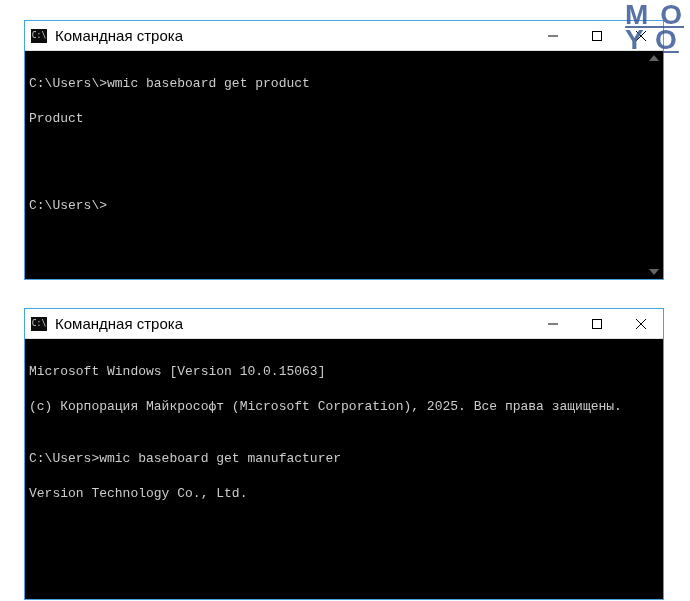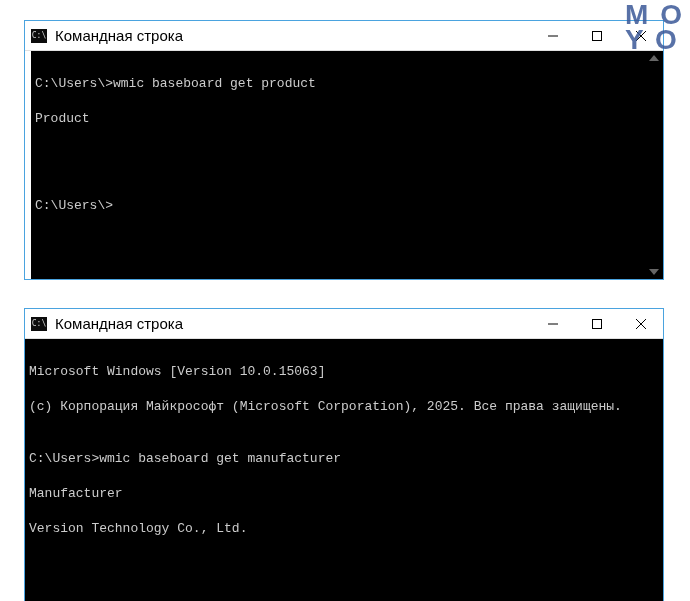--- a/index.html
+++ b/index.html
@@ -15,20 +15,21 @@
       position: absolute;
       top: 2px;
       right: 6px;
       font-family: Arial, sans-serif;
       font-weight: 900;
       font-size: 28px;
       color: #3b5998;
       line-height: 0.9;
       letter-spacing: 2px;
       opacity: 0.85;
+      text-decoration: underline;
     }
     .cmd-window {
       border: 1px solid #4aa3df;
       background: #ffffff;
       margin-bottom: 28px;
       width: 640px;
     }
     .titlebar {
       height: 30px;
       background: #ffffff;
@@ -75,21 +76,21 @@
       background: #000000;
       color: #cccccc;
       padding: 6px 4px 8px 4px;
       font-size: 13px;
       line-height: 1.35;
       white-space: pre;
       font-family: 'Consolas','Courier New', monospace;
       min-height: 200px;
       position: relative;
     }
-    .terminal-body.h1 { min-height: 228px; margin-left: 6px; }
+    .terminal-body.h1 { min-height: 228px; }
     .terminal-body.h2 { min-height: 228px; }
     .scrollbar {
       position: absolute;
       right: 2px;
       top: 4px;
       bottom: 4px;
       width: 14px;
       display: flex;
       flex-direction: column;
       align-items: center;
@@ -173,19 +174,18 @@
             <line x1="10" y1="0" x2="0" y2="10" stroke="#000" stroke-width="1"></line>
           </svg>
       </div>
     </div>
   </div>
   <div class="terminal-body h2">
 <span class="line">Microsoft Windows [Version 10.0.15063]</span>
 <span class="line">(c) Корпорация Майкрософт (Microsoft Corporation), 2025. Все права защищены.</span>
 <span class="line"></span>
 <span class="line">C:\Users&gt;wmic baseboard get manufacturer</span>
-<span class="line">Manufacturer</span>
 <span class="line">Version Technology Co., Ltd.</span>
 <span class="line"></span>
 <span class="line"></span>
 
   </div>
 </div>
 
 </body></html>

